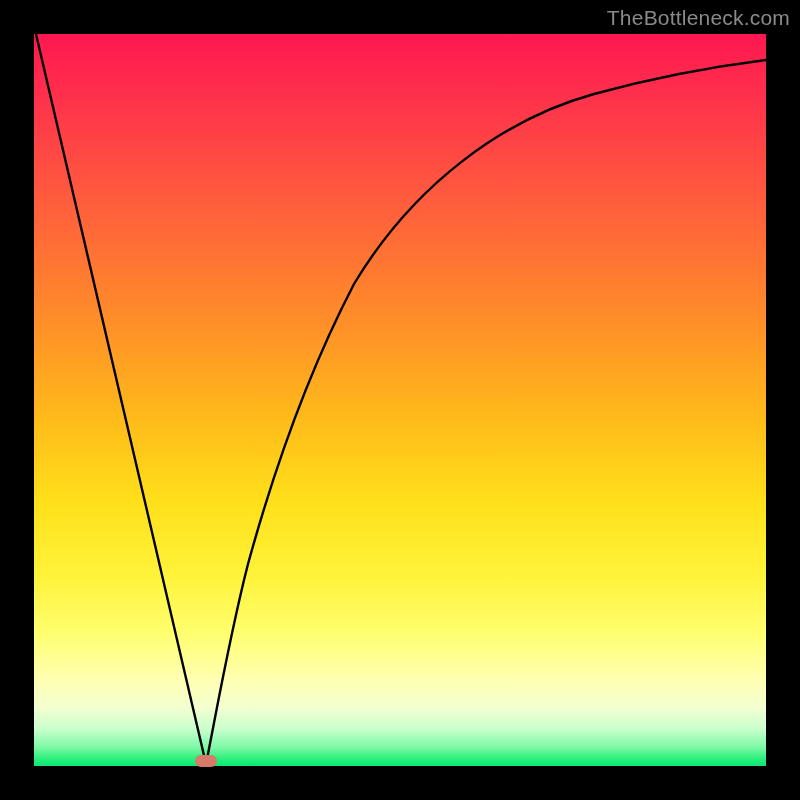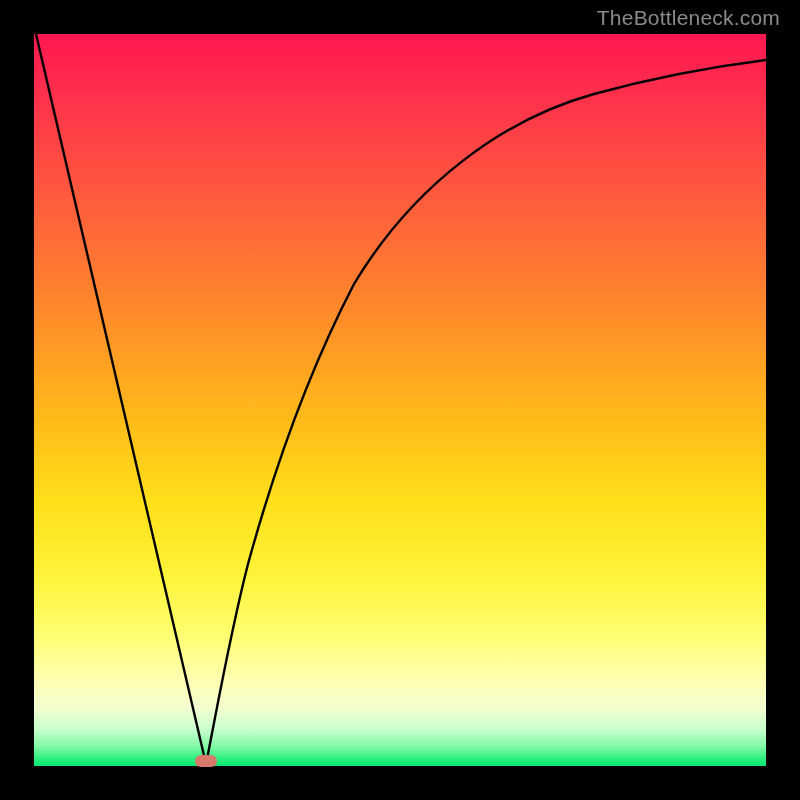--- a/index.html
+++ b/index.html
@@ -38,21 +38,21 @@
       #f4ffd0 92%,
       #c8ffcd 95%,
       #7bf8a3 97.5%,
       #2bf07e 99%,
       #09e873 100%
     );
   }
   .watermark {
     position: absolute;
     top: 6px;
-    right: 20px;
+    right: 10px;
     color: #8a8a8a;
     font-size: 21px;
     letter-spacing: 0.2px;
     font-weight: 400;
     user-select: none;
   }
   svg.curve {
     position: absolute;
     left: 0;
     top: 0;

